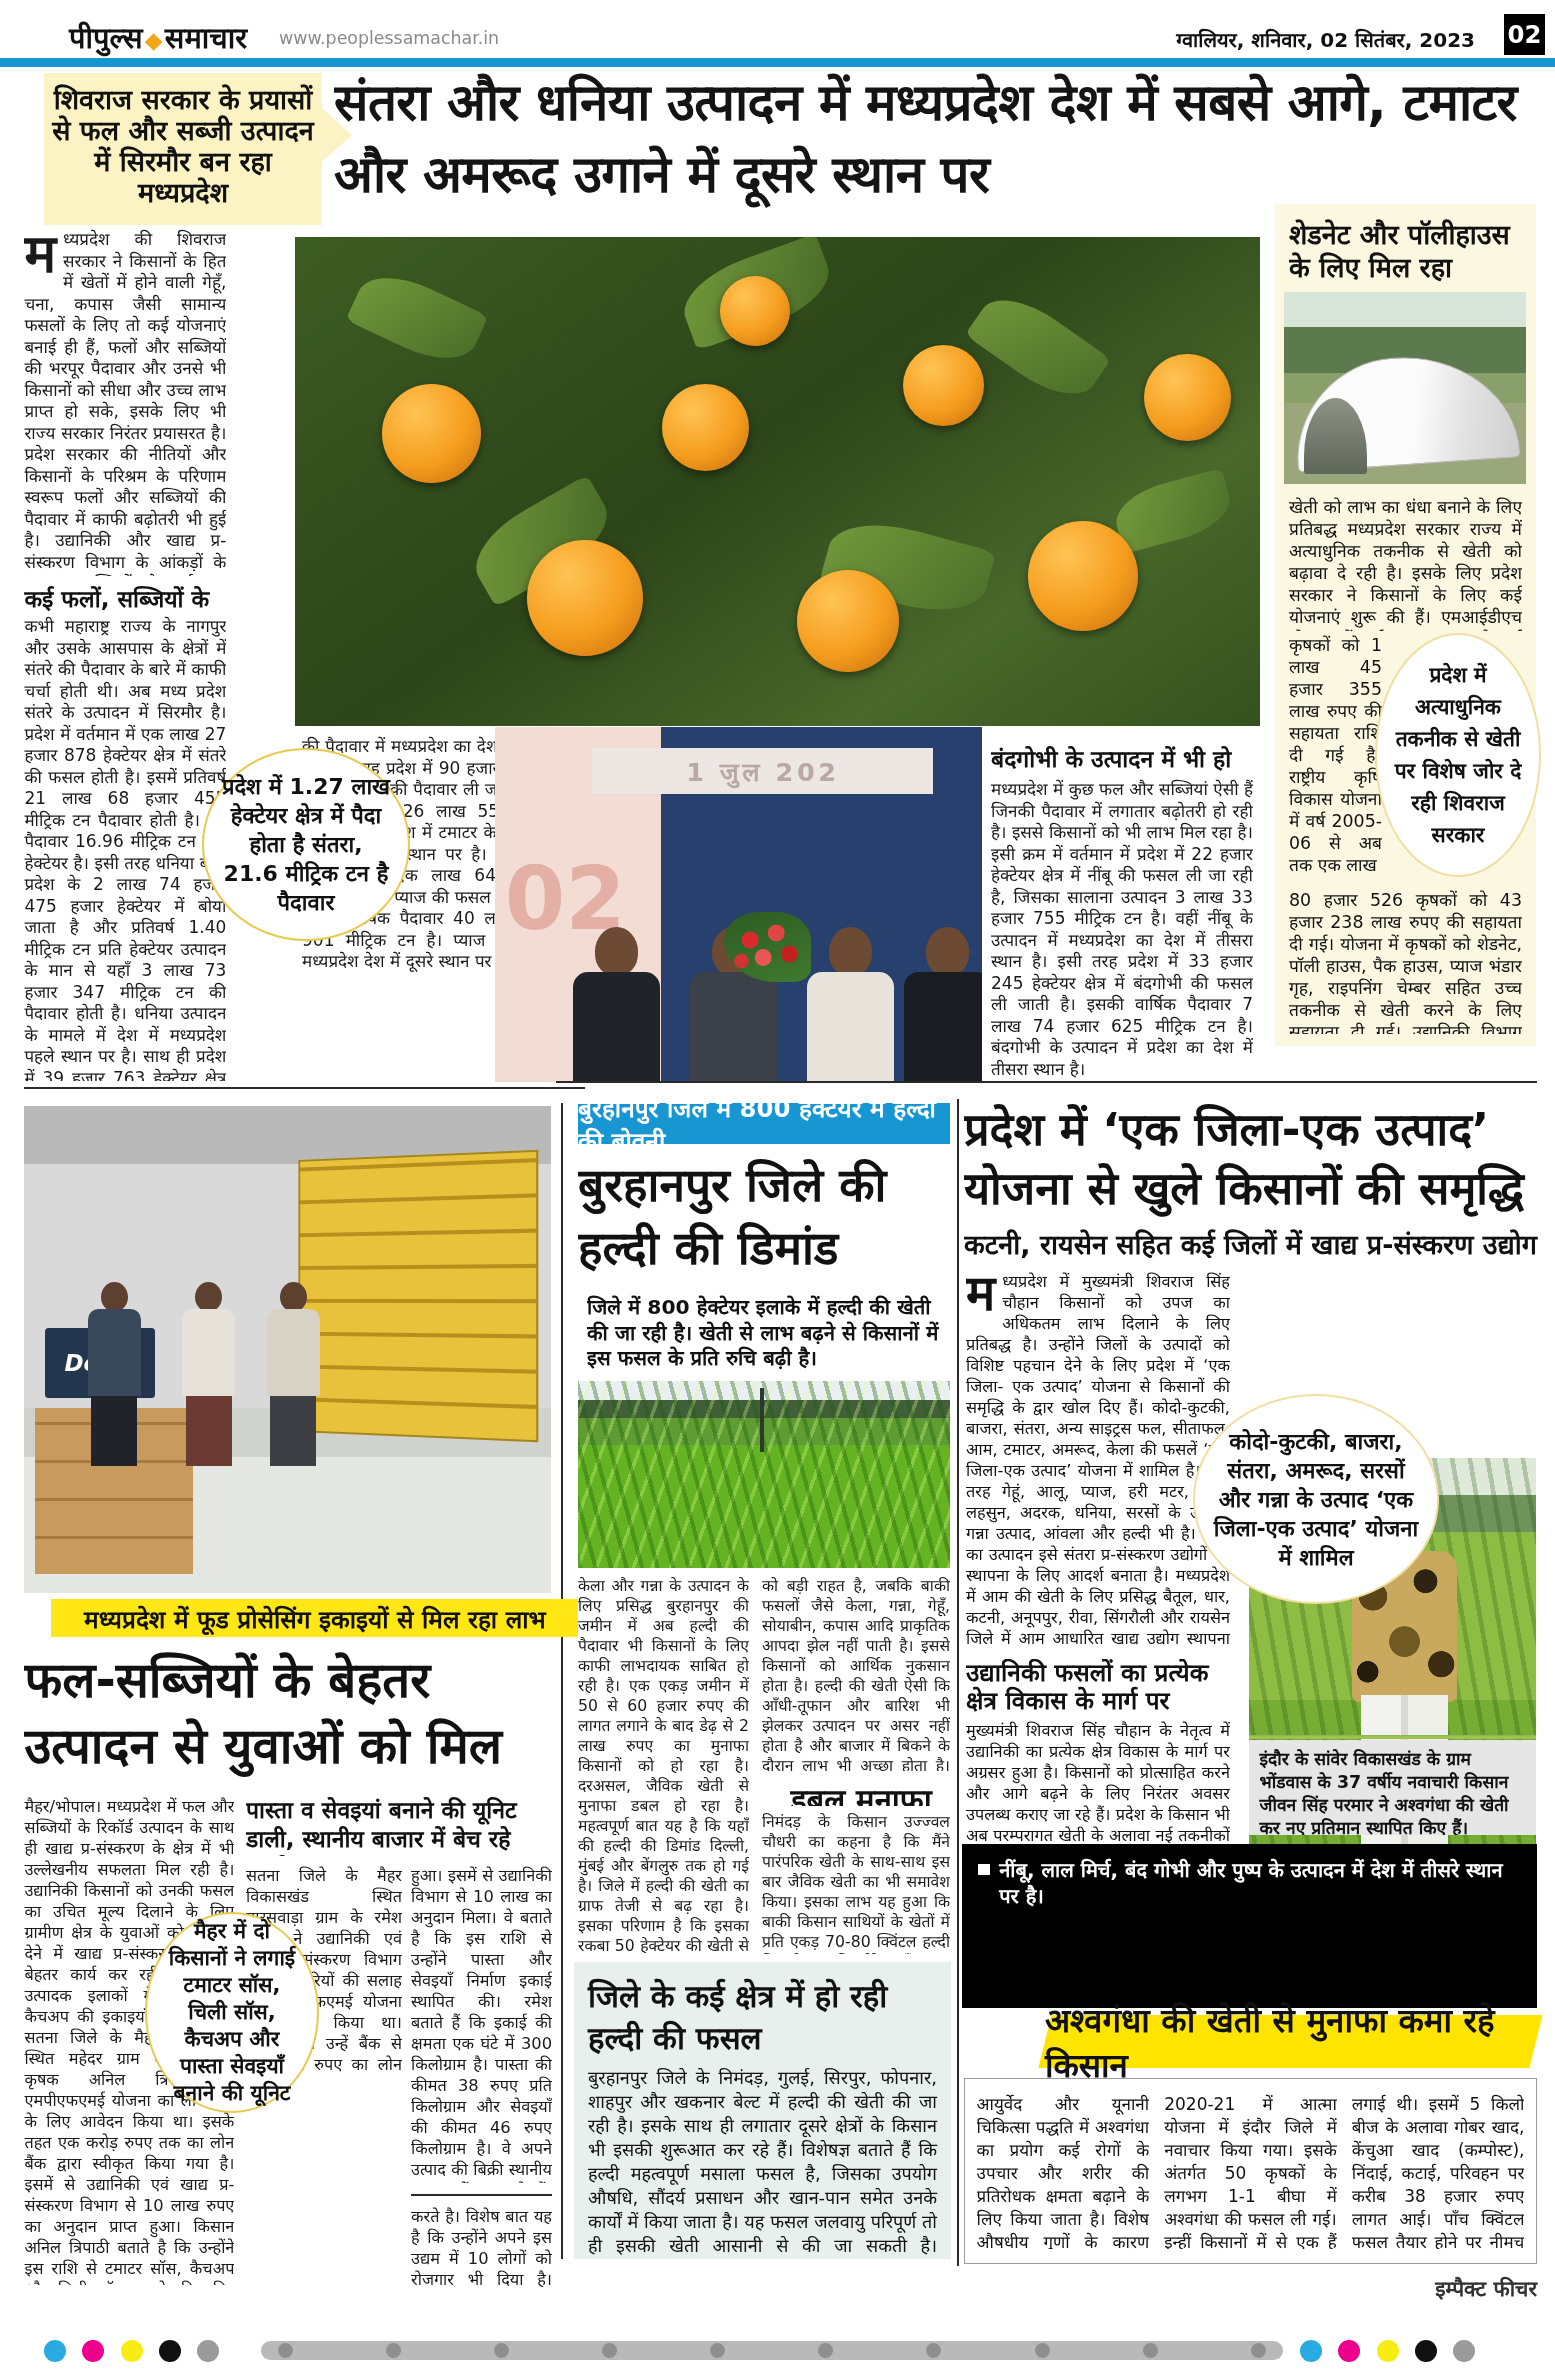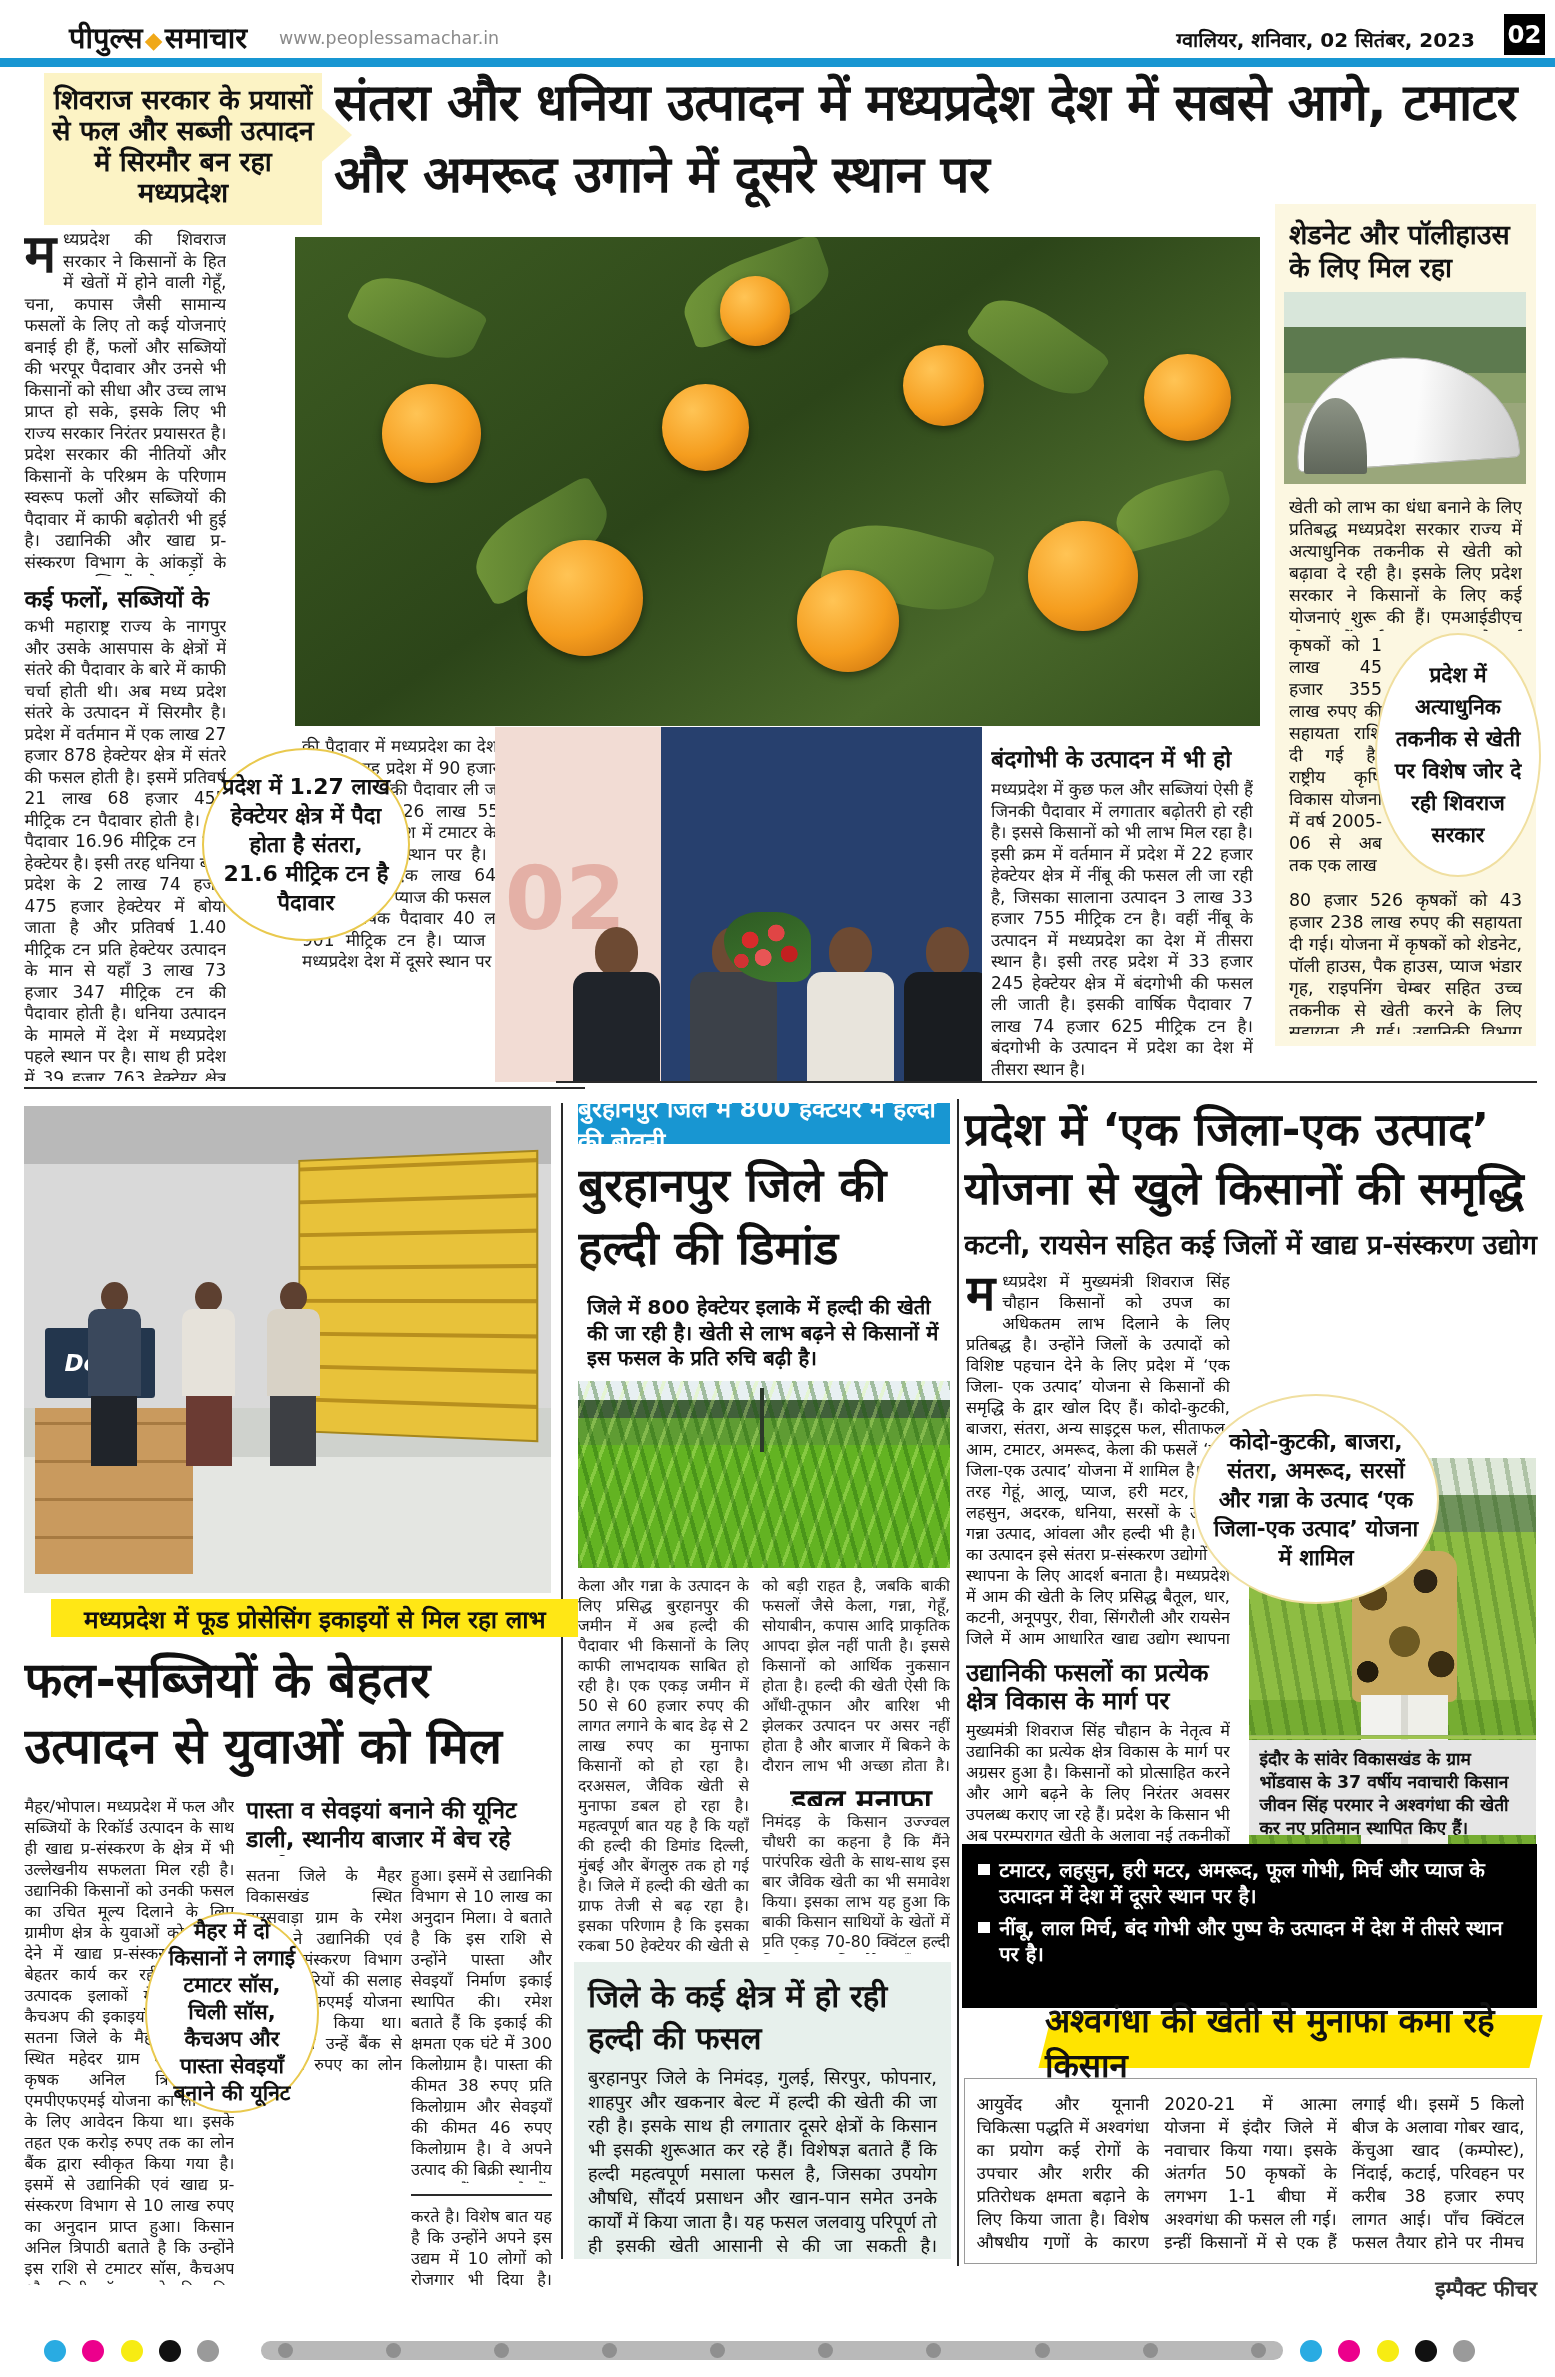--- a/index.html
+++ b/index.html
@@ -152,20 +152,23 @@
 <div class="abs subhead ov" style="left:24.4px; top:582px; width:202px; height:29px; font-size:23px;">कई फलों, सब्जियों के उत्पादन में अग्रणी</div>
 <div class="abs just body-text ov" style="left:24.4px; top:616px; width:202px; height:465px;">कभी महाराष्ट्र राज्य के नागपुर और उसके आसपास के क्षेत्रों में संतरे की पैदावार के बारे में काफी चर्चा होती थी। अब मध्य प्रदेश संतरे के उत्पादन में सिरमौर है। प्रदेश में वर्तमान में एक लाख 27 हजार 878 हेक्टेयर क्षेत्र में संतरे की फसल होती है। इसमें प्रतिवर्ष 21 लाख 68 हजार 455 मीट्रिक टन पैदावार होती है। यह पैदावार 16.96 मीट्रिक टन प्रति हेक्टेयर है। इसी तरह धनिया बीज प्रदेश के 2 लाख 74 हजार 475 हजार हेक्टेयर में बोया जाता है और प्रतिवर्ष 1.40 मीट्रिक टन प्रति हेक्टेयर उत्पादन के मान से यहाँ 3 लाख 73 हजार 347 मीट्रिक टन की पैदावार होती है। धनिया उत्पादन के मामले में देश में मध्यप्रदेश पहले स्थान पर है। साथ ही प्रदेश में 39 हजार 763 हेक्टेयर क्षेत्र में अमरूद की फसल लगाई गई है, जिससे प्रतिवर्ष 7 लाख 67 हजार 928 मीट्रिक टन अमरूद की पैदावार होती है। अमरूद</div>
 
 <div class="abs circle-callout" style="left:202px; top:748px; width:208px; height:193px; font-size:22px; line-height:29px;">
   <span>प्रदेश में 1.27 लाख हेक्टेयर क्षेत्र में पैदा होता है संतरा, 21.6 मीट्रिक टन है पैदावार</span>
 </div>
 
 <div class="abs just body-text ov" style="left:302px; top:736px; width:286px; height:348px;">की पैदावार में मध्यप्रदेश का देश में दूसरा स्थान है। इसी तरह प्रदेश में 90 हजार 971 हेक्टेयर क्षेत्र में टमाटर की पैदावार ली जाती है, जिसकी सालाना उपज 26 लाख 55 हजार 294 मीट्रिक टन है। देश में टमाटर के उत्पादन में भी मध्यप्रदेश दूसरे स्थान पर है। इसके साथ ही मध्यप्रदेश में एक लाख 64 हजार 667 हेक्टेयर क्षेत्र में प्याज की फसल लगाई जाती है। इसकी वार्षिक पैदावार 40 लाख 82 हजार 901 मीट्रिक टन है। प्याज के उत्पादन में मध्यप्रदेश देश में दूसरे स्थान पर है।</div>
 
 <div class="abs photo cm-photo" style="left:495px; top:727px; width:487px; height:355px;">
+  <div class="cm-banner">
+      <span>1 जुल 202</span>
+    </div>
   <div class="cm-02">02</div>
   <div class="person" style="left:16%; bottom:0;">
     <div class="head"></div>
     <div class="torso" style="background:#20242a;"></div>
   </div>
   <div class="person" style="left:40%; bottom:0;">
     <div class="head"></div>
     <div class="torso" style="background:#3c4149;"></div>
   </div>
   <div class="person" style="left:64%; bottom:0;">
@@ -272,24 +275,20 @@
   <span>कोदो-कुटकी, बाजरा, संतरा, अमरूद, सरसों और गन्ना के उत्पाद ‘एक जिला-एक उत्पाद’ योजना में शामिल</span>
 </div>
 <div class="abs subhead ov" style="left:966px; top:1659px; width:264px; height:56px; font-size:24.4px; line-height:28px;">उद्यानिकी फसलों का प्रत्येक क्षेत्र विकास के मार्ग पर अग्रसर</div>
 <div class="abs just ov" style="left:966px; top:1720px; width:264px; height:123px; font-size:16.3px; line-height:21px;">मुख्यमंत्री शिवराज सिंह चौहान के नेतृत्व में उद्यानिकी का प्रत्येक क्षेत्र विकास के मार्ग पर अग्रसर हुआ है। किसानों को प्रोत्साहित करने और आगे बढ़ने के लिए निरंतर अवसर उपलब्ध कराए जा रहे हैं। प्रदेश के किसान भी अब परम्परागत खेती के अलावा नई तकनीकों को अपनाकर नए जमाने के साथ कदम से कदम बढ़ाकर आगे बढ़ रहे हैं।</div>
 <div class="abs photo ash-field" style="left:1249px; top:1735px; width:287px; height:3.5px;"></div>
 <div class="abs caption-box ov" style="left:1249px; top:1740px; width:287px; height:95px;">इंदौर के सांवेर विकासखंड के ग्राम भोंडवास के 37 वर्षीय नवाचारी किसान जीवन सिंह परमार ने अश्वगंधा की खेती कर नए प्रतिमान स्थापित किए हैं।</div>
 
 <div class="abs black-box ov" style="left:962px; top:1844px; width:575px; height:164px;">
   <div class="item">
     <span class="bullet-sq"></span>
-    <span>टमाटर, लहसुन, हरी मटर, अमरूद, फूल गोभी, मिर्च और प्याज के उत्पादन में देश में दूसरे स्थान पर है।</span>
-  </div>
-  <div class="item">
-    <span class="bullet-sq"></span>
     <span>नींबू, लाल मिर्च, बंद गोभी और पुष्प के उत्पादन में देश में तीसरे स्थान पर है।</span>
   </div>
 </div>
 
 <div class="abs yellow-skew" style="left:1045px; top:2015px; width:491px; height:53px;">
   <span class="inner">अश्वगंधा की खेती से मुनाफा कमा रहे किसान</span>
 </div>
 <div class="abs ash-box" style="left:964px; top:2078px; width:573px; height:186px;">
   <div class="ash-col">आयुर्वेद और यूनानी चिकित्सा पद्धति में अश्वगंधा का प्रयोग कई रोगों के उपचार और शरीर की प्रतिरोधक क्षमता बढ़ाने के लिए किया जाता है। विशेष औषधीय गुणों के कारण इसकी मांग बाजार में हमेशा बनी रहती है। यही कारण है कि इसके दाम अच्छे मिलते हैं। नगदी फसल होने से प्रदेश के किसान अब अश्वगंधा की खेती करके अच्छा लाभ कमा रहे हैं। अश्वगंधा के इन्हीं गुणों को ध्यान में रखते हुए वर्ष</div>
   <div class="ash-col">2020-21 में आत्मा योजना में इंदौर जिले में नवाचार किया गया। इसके अंतर्गत 50 कृषकों के लगभग 1-1 बीघा में अश्वगंधा की फसल ली गई। इन्हीं किसानों में से एक हैं सांवेर विकासखंड के ग्राम भोंडवास के 37 वर्षीय नवाचारी किसान जीवन सिंह परमार। वे बताते है कि जब से अश्वगंधा की खेती शुरू की, खेती लाभ का धंधा लगने लगी है। जीवन बताते है कि पहली बार एक बीघा में अश्वगंधा</div>

